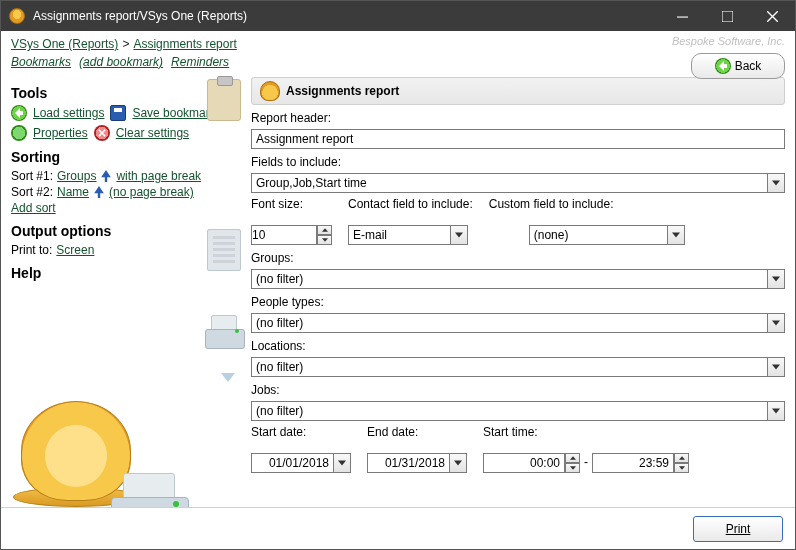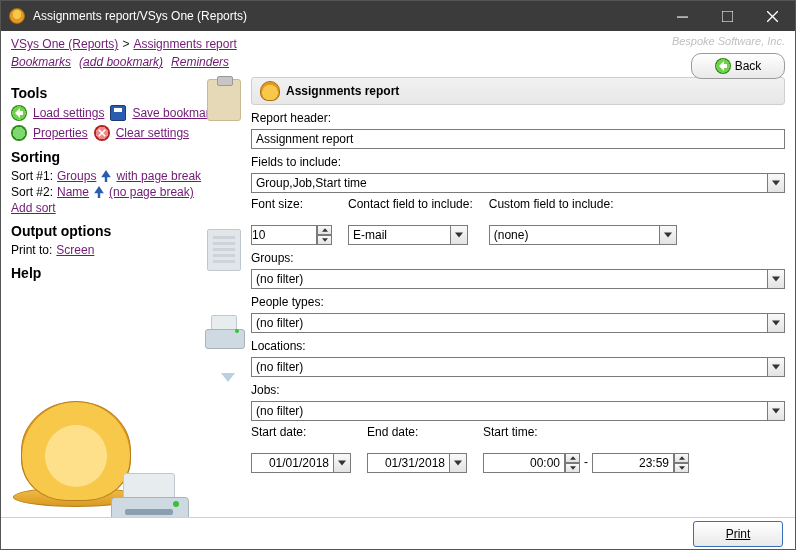--- a/index.html
+++ b/index.html
@@ -5,21 +5,21 @@
   * { box-sizing: border-box; margin: 0; padding: 0; font-family: "Segoe UI", Tahoma, sans-serif; font-size: 12px; }
   html, body { width: 796px; height: 550px; overflow: hidden; background: #ffffff; }
   .window { width: 796px; height: 550px; border: 1px solid #555; display: flex; flex-direction: column; background: #fff; position: relative; }
   .titlebar { height: 30px; background: #3b3b3b; color: #fff; display: flex; align-items: center; padding: 0 0 0 8px; }
   .titlebar .app-icon { width: 16px; height: 16px; background: radial-gradient(circle at 50% 40%, #f7c84a 0 40%, #e29a23 41% 100%); border-radius: 50%; margin-right: 8px; border:1px solid #a96f10; }
   .titlebar .title { flex: 1; font-size: 12px; }
   .win-controls { display: flex; height: 100%; }
   .win-btn { width: 45px; display: flex; align-items: center; justify-content: center; color: #fff; }
   .win-btn svg { width: 11px; height: 11px; }
   .breadcrumb-row { padding: 6px 10px 0 10px; display: flex; align-items: center; flex-wrap: wrap; position: relative; }
-  .link { color: #701a75; text-decoration: underline; cursor: pointer; }
+  .link { color: #14532d; text-decoration: underline; cursor: pointer; }
   .bc-sep { margin: 0 4px; color: #222; }
   .bookmark-row { padding: 4px 10px 4px 10px; display: flex; gap: 8px; align-items: center; }
   .bookmark-row .link { font-style: italic; }
   .brand { position: absolute; right: 10px; top: 34px; font-size: 11px; color: #c0c0c0; font-style: italic; }
   .back-btn { position: absolute; right: 10px; top: 52px; width: 94px; height: 26px; border: 1px solid #9a9a9a; border-radius: 10px; background: linear-gradient(#ffffff,#e9e9e9); display: flex; align-items: center; justify-content: center; gap: 4px; font-size: 12px; }
   .back-btn .ic { width:16px; height:16px; border-radius:50%; background: radial-gradient(circle,#6fd24a 0 60%,#2f8a17 61% 100%); display:flex; align-items:center; justify-content:center; }
   .back-btn .ic svg { width:10px; height:10px; fill:#fff; }
   .main { display: flex; flex: 1; overflow: hidden; background: #fff; }
   .sidebar { width: 246px; padding: 4px 10px; position: relative; }
   .sidebar h4 { font-size: 14px; font-weight: bold; margin: 8px 0 4px 0; }
@@ -54,25 +54,25 @@
   .combo .btn-drop { width:18px; height:20px; border:1px solid #7a7a7a; background:linear-gradient(#f9f9f9,#e3e3e3); display:flex; align-items:center; justify-content:center; }
   .combo .btn-drop svg { width:8px; height:8px; fill:#333; }
   .row-inline { display:flex; gap:16px; align-items:flex-end; }
   .col { display:flex; flex-direction:column; gap:14px; }
   .spinner { display:flex; }
   .spinner input { width:66px; height:20px; border:1px solid #7a7a7a; text-align:left; padding-right:6px; }
   .spinner .spin-btns { width:15px; display:flex; flex-direction:column; }
   .spinner .spin-btns div { flex:1; border:1px solid #7a7a7a; background:linear-gradient(#f9f9f9,#e3e3e3); display:flex; align-items:center; justify-content:center; }
   .spinner .spin-btns svg { width:6px; height:6px; fill:#333; }
   .small-combo { width:120px; }
-  .wide-combo { width:188px; }
+  .wide-combo { width:156px;margin-left:40px; }
   .date-combo { width:100px; }
   .time-spin input { width:82px; text-align:right; padding-right:4px; }
   .dash { margin: 0 4px; align-self:center; padding-bottom:2px; }
-  .bottom-bar { height:32px; border-top:1px solid #d0d0d0; display:flex; justify-content:flex-end; align-items:center; padding:12px 12px; background: #fff; position:absolute; bottom:0; left:0; right:0; }
+  .bottom-bar { height:42px; border-top:1px solid #d0d0d0; display:flex; justify-content:flex-end; align-items:center; padding:12px 12px; background: #fff; position:absolute; bottom:0; left:0; right:0; }
   .print-btn { width:90px; height:26px; border:1px solid #3a6db7; border-radius:3px; background:linear-gradient(#ffffff,#e9e9e9); text-decoration:underline; color:#000; }
   .bottom-illustration { position:absolute; left:20px; bottom:8px; width:170px; height:140px; }
   .bi-helmet { position:absolute; left:0; top:0; width:110px; height:100px; background: radial-gradient(ellipse at 50% 55%, #ffe08a 0 40%, #f7c84a 41% 70%, #e29a23 71% 100%); border-radius:58% 58% 48% 48%; border:1px solid #b77f17; }
   .bi-brim { position:absolute; left:-8px; top:86px; width:126px; height:20px; background: linear-gradient(#f3bd48,#d89a22); border-radius:50%; border:1px solid #b77f17; }
   .bi-print { position:absolute; left:90px; top:72px; width:78px; height:58px; }
   .bi-print .body { position:absolute; bottom:0; width:78px; height:34px; background:#cfd9e1; border:1px solid #a7b3bd; border-radius:4px; }
   .bi-print .top { position:absolute; top:0; left:12px; width:52px; height:28px; background:#e7ecef; border:1px solid #c0c8cf; border-radius:3px 3px 0 0; }
   .bi-print .slot { position:absolute; top:36px; left:14px; width:48px; height:6px; background:#8aa0b0; border-radius:2px; }
   .bi-print .led { position:absolute; top:28px; right:10px; width:6px; height:6px; border-radius:50%; background:#35c23a; }
   svg.chev { width:8px; height:8px; }

